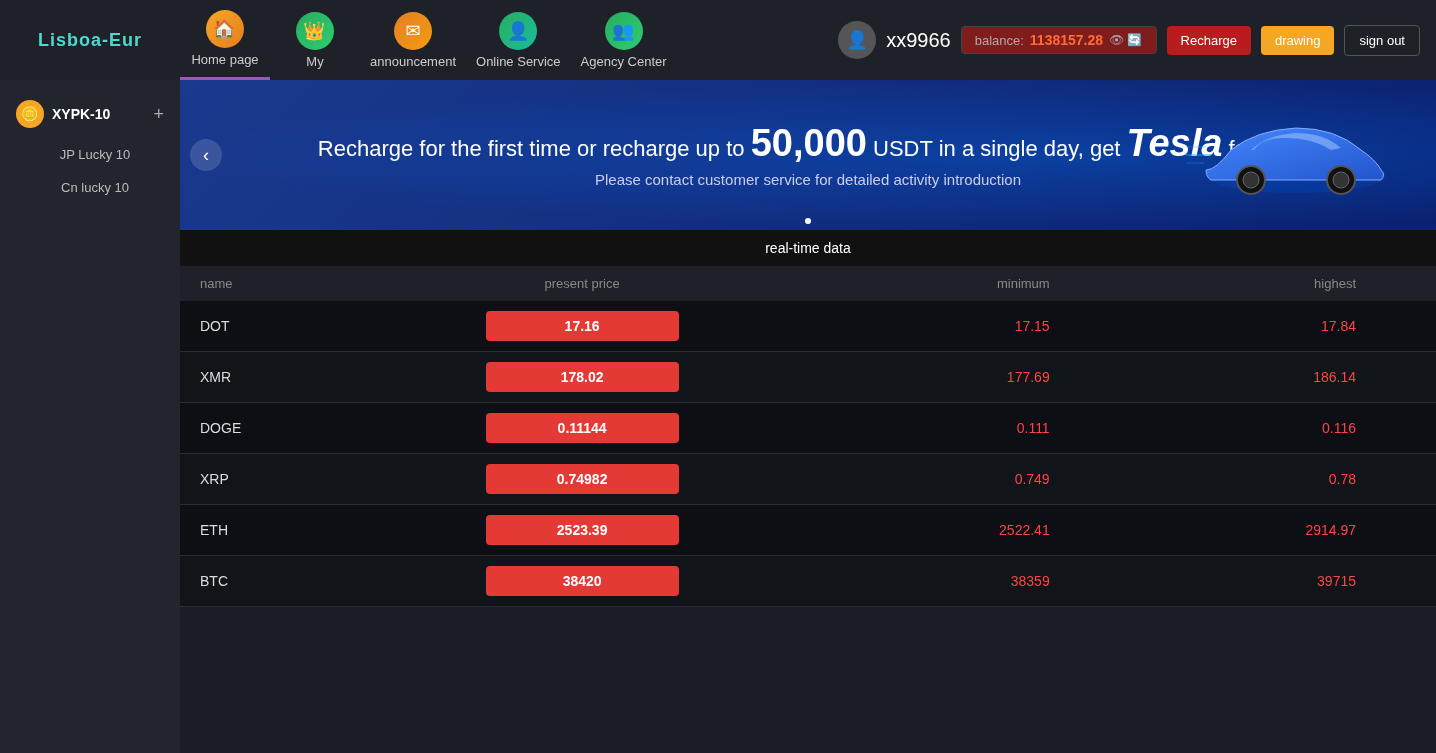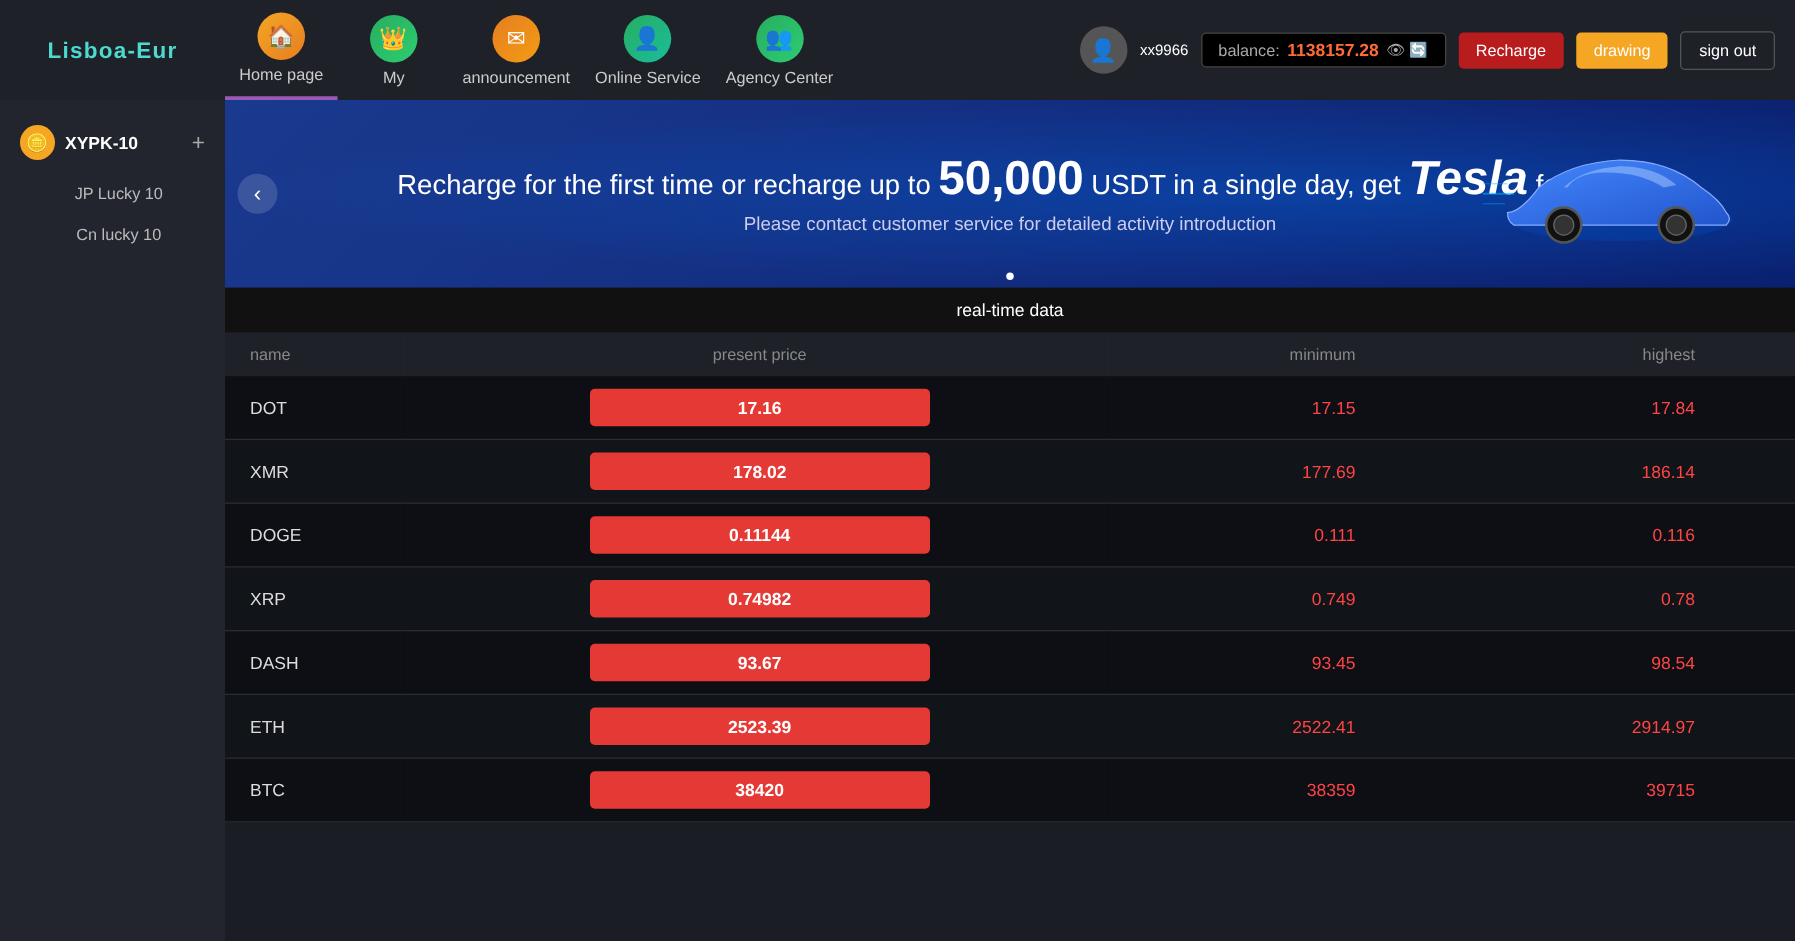--- a/index.html
+++ b/index.html
@@ -76,24 +76,24 @@
       background: #555;
       overflow: hidden;
       display: flex;
       align-items: center;
       justify-content: center;
       font-size: 18px;
       color: #fff;
     }
     .username {
       color: #fff;
-      font-size: 12px;
+      font-size: 20px;
     }
     .balance-box {
-      background: #000000;
+      background: #7f1d1d;
       border: 1px solid #444;
       border-radius: 4px;
       padding: 5px 13px;
       display: flex;
       align-items: center;
       gap: 6px;
     }
     .balance-label { color: #aaa; font-size: 13px; }
     .balance-value { color: #ff6b35; font-size: 14px; font-weight: bold; }
     .balance-icons { color: #aaa; font-size: 12px; display: flex; gap: 4px; }
@@ -320,21 +320,21 @@
       font-size: 14px;
     }
 
     .price-badge {
       background: #e53935;
       color: #fff;
       border-radius: 4px;
       padding: 7px 0;
       text-align: center;
       display: inline-block;
-      width: 272px;
+      width: 193px;
       font-size: 14px;
       font-weight: bold;
     }
 
     
     .car-svg { width: 100%; height: 100%; }
   </style>
 </head>
 <body>
 
@@ -471,26 +471,20 @@
               <td>0.111</td>
               <td>0.116</td>
             </tr>
             <tr>
               <td>XRP</td>
               <td><span class="price-badge">0.74982</span></td>
               <td>0.749</td>
               <td>0.78</td>
             </tr>
             <tr>
-              <td>DASH</td>
-              <td><span class="price-badge">93.67</span></td>
-              <td>93.45</td>
-              <td>98.54</td>
-            </tr>
-            <tr>
               <td>ETH</td>
               <td><span class="price-badge">2523.39</span></td>
               <td>2522.41</td>
               <td>2914.97</td>
             </tr>
             <tr>
               <td>BTC</td>
               <td><span class="price-badge">38420</span></td>
               <td>38359</td>
               <td>39715</td>

